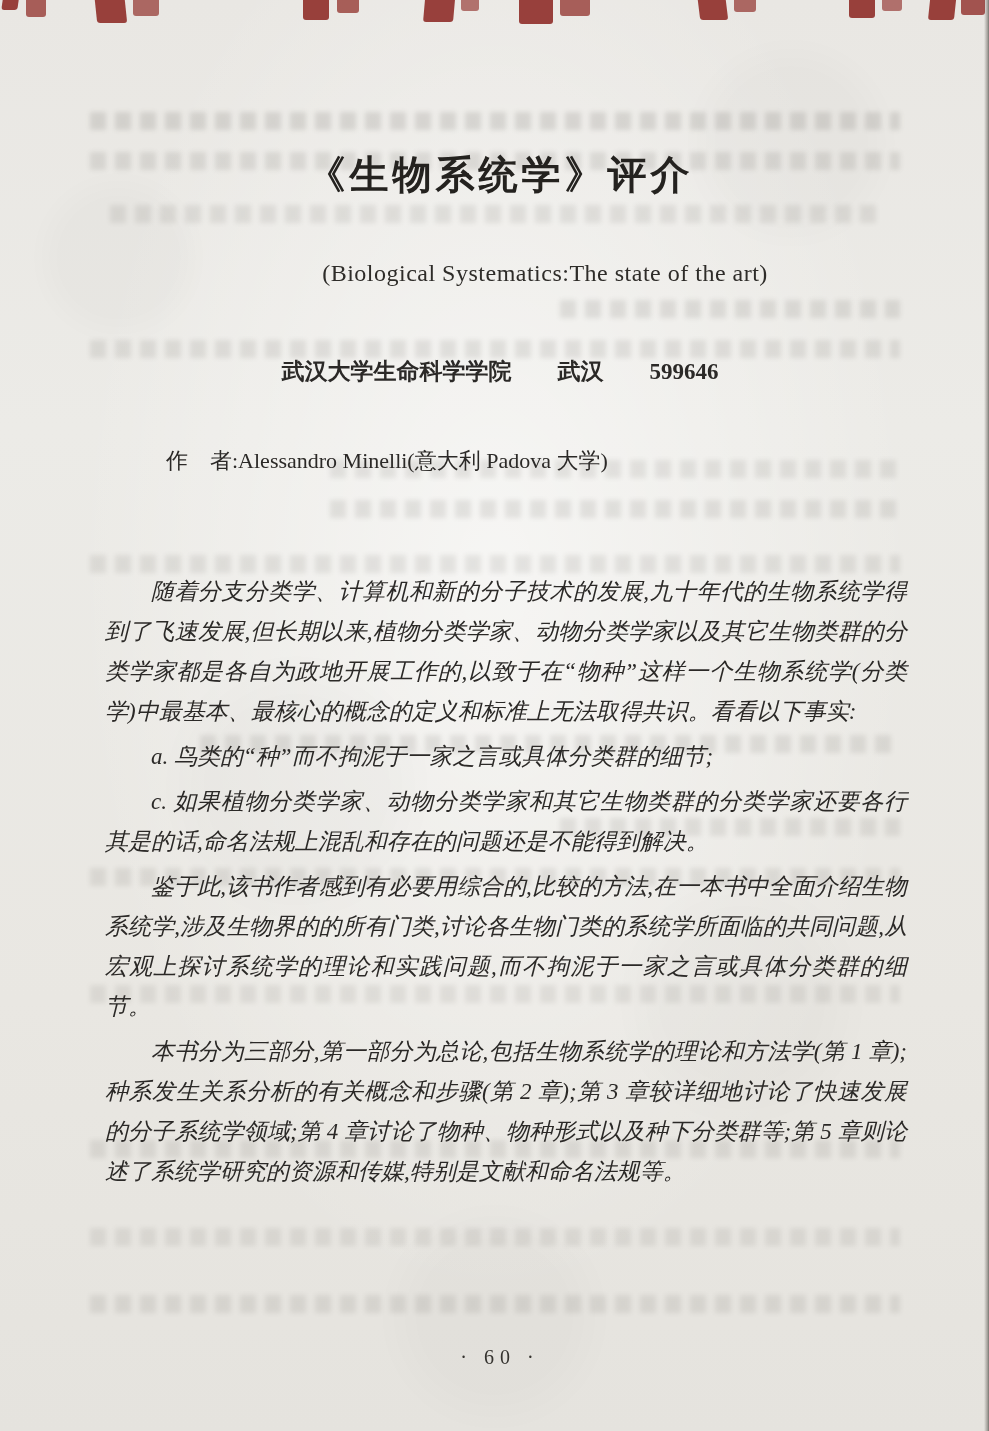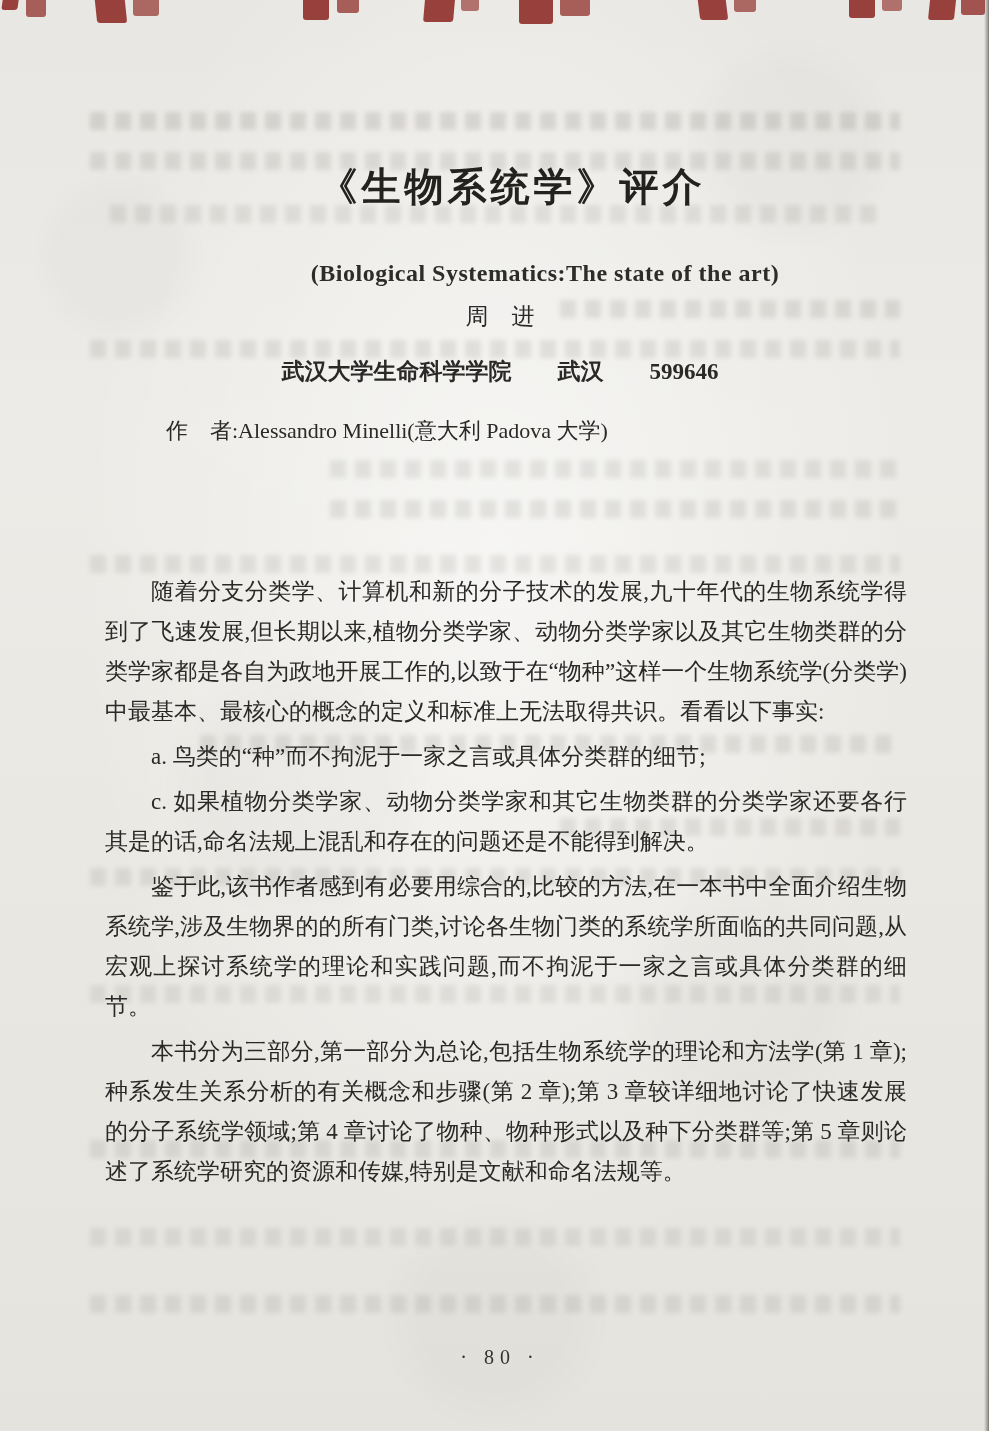--- a/index.html
+++ b/index.html
@@ -74,43 +74,43 @@
   .ghosts div:nth-child(9){top:735px;left:200px;width:700px;opacity:.11;}
   .ghosts div:nth-child(10){top:818px;left:560px;width:340px;opacity:.1;}
   .ghosts div:nth-child(11){top:868px;left:90px;width:810px;opacity:.1;}
   .ghosts div:nth-child(12){top:985px;left:90px;width:810px;opacity:.09;}
   .ghosts div:nth-child(13){top:1140px;left:90px;width:810px;opacity:.1;}
   .ghosts div:nth-child(14){top:1228px;left:90px;width:810px;opacity:.09;}
   .ghosts div:nth-child(15){top:1295px;left:90px;width:810px;opacity:.1;}
 
   .title{
     position:absolute;top:148px;left:95px;width:810px;
-    margin:12px;text-align:center;
+    margin:0;text-align:center;
     font-family:"Liberation Sans","DejaVu Sans",sans-serif;
     font-weight:700;font-size:39px;letter-spacing:4px;color:#24221f;
   }
   .subtitle{
     position:absolute;top:260px;left:140px;width:810px;
-    text-align:center;font-size:24px;letter-spacing:.5px;color:#2e2c29;font-weight:bold;
+    text-align:center;font-size:24px;letter-spacing:.5px;color:#2e2c29;
   }
   .author{
     position:absolute;top:301px;left:95px;width:810px;
     text-align:center;font-size:23px;color:#2b2927;
   }
   .affiliation{
     position:absolute;top:356px;left:95px;width:810px;
     text-align:center;font-size:23px;font-weight:700;color:#2b2927;
   }
   .meta{
-    position:absolute;top:408px;left:166px;width:700px;
+    position:absolute;top:438px;left:166px;width:700px;
     font-size:22px;line-height:45px;color:#2b2927;
   }
   .body-text{
     position:absolute;top:572px;left:105px;width:802px;
-    font-size:23px;line-height:40px;text-align:justify;color:#2b2927;
+    font-size:23px;line-height:40px;text-align:justify;color:#2b2927;font-style:italic;
   }
   .body-text p{margin:0 0 5px 0;text-indent:2em;}
   .page-number{
     position:absolute;top:1346px;left:95px;width:810px;
     text-align:center;font-size:20px;letter-spacing:6px;color:#35332f;
   }
 </style>
 </head>
 <body>
 
@@ -150,31 +150,30 @@
       <div></div>
       <div></div>
       <div></div>
       <div></div>
   </div>
 
   <h1 class="title">《生物系统学》评介</h1>
 
   <div class="subtitle">(Biological Systematics:The state of the art)</div>
 
-  <div class="author">周　进</div>
 
   <div class="affiliation">武汉大学生命科学学院　　武汉　　599646</div>
 
   <div class="meta">
     <div>作　者:Alessandro Minelli(意大利 Padova 大学)</div>
   </div>
 
   <div class="body-text">
     <p>随着分支分类学、计算机和新的分子技术的发展,九十年代的生物系统学得到了飞速发展,但长期以来,植物分类学家、动物分类学家以及其它生物类群的分类学家都是各自为政地开展工作的,以致于在“物种”这样一个生物系统学(分类学)中最基本、最核心的概念的定义和标准上无法取得共识。看看以下事实:</p>
     <p>a. 鸟类的“种”而不拘泥于一家之言或具体分类群的细节;</p>
     <p>c. 如果植物分类学家、动物分类学家和其它生物类群的分类学家还要各行其是的话,命名法规上混乱和存在的问题还是不能得到解决。</p>
     <p>鉴于此,该书作者感到有必要用综合的,比较的方法,在一本书中全面介绍生物系统学,涉及生物界的的所有门类,讨论各生物门类的系统学所面临的共同问题,从宏观上探讨系统学的理论和实践问题,而不拘泥于一家之言或具体分类群的细节。</p>
     <p>本书分为三部分,第一部分为总论,包括生物系统学的理论和方法学(第 1 章);种系发生关系分析的有关概念和步骤(第 2 章);第 3 章较详细地讨论了快速发展的分子系统学领域;第 4 章讨论了物种、物种形式以及种下分类群等;第 5 章则论述了系统学研究的资源和传媒,特别是文献和命名法规等。</p>
   </div>
 
-  <div class="page-number">· 80 ·</div>
+  <div class="page-number">· 60 ·</div>
 
 </div>
 
 </body></html>

